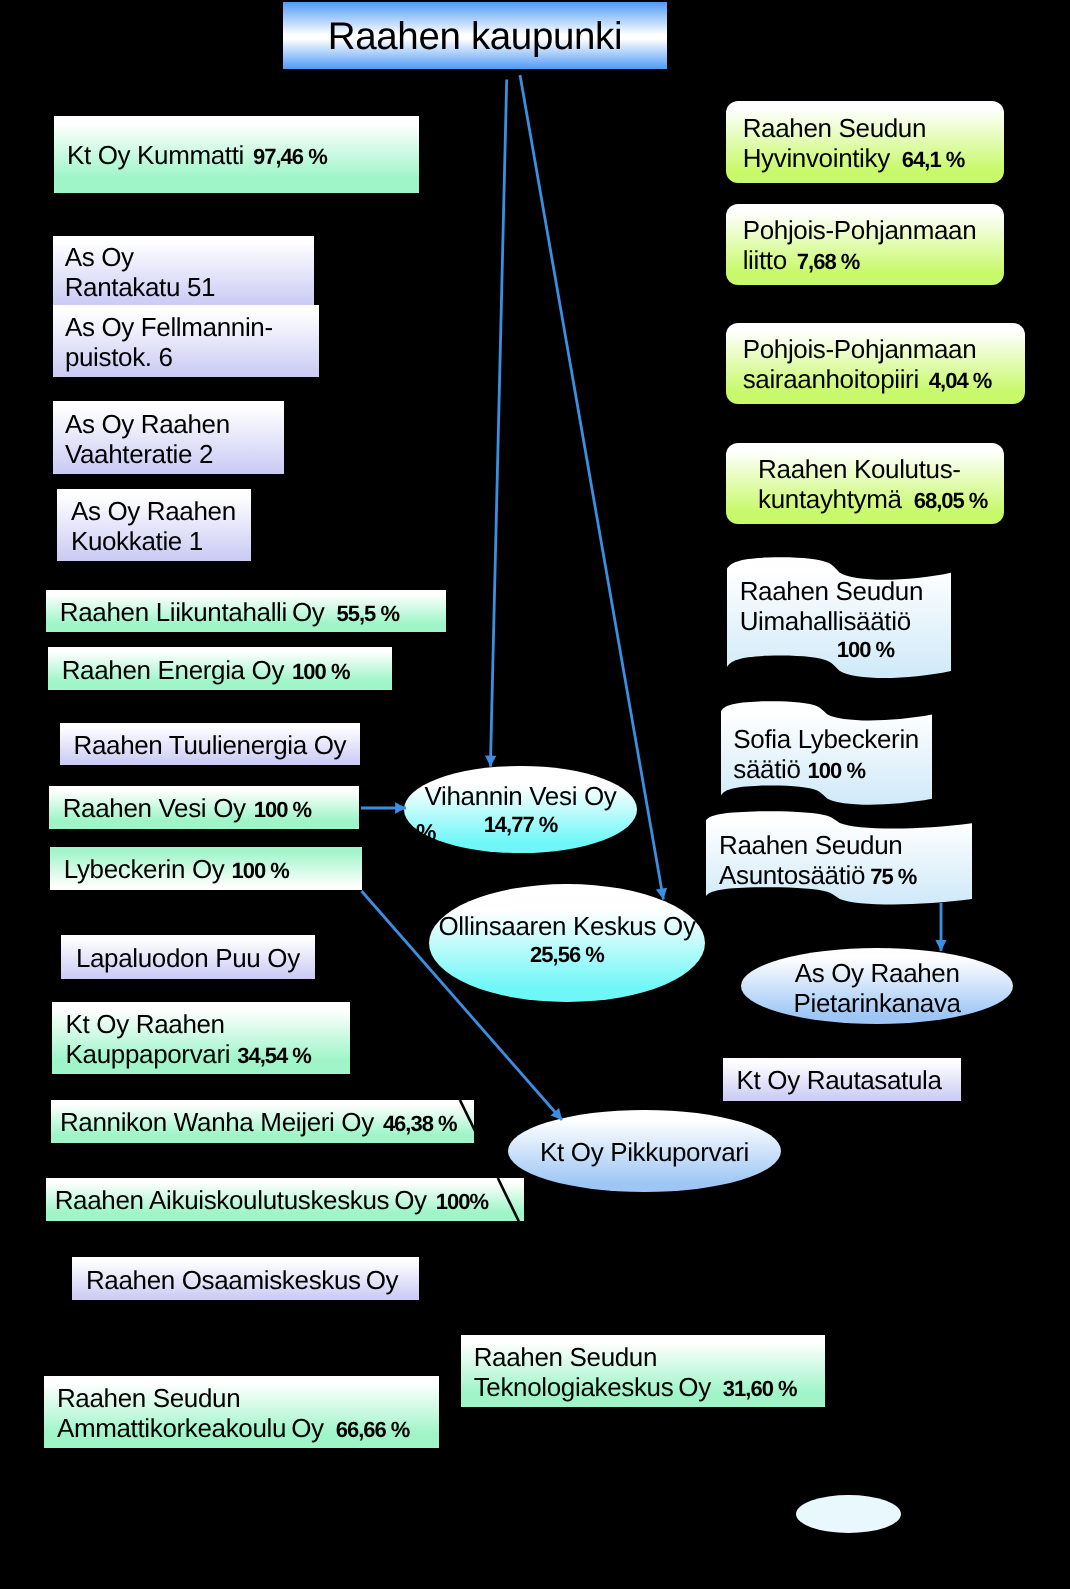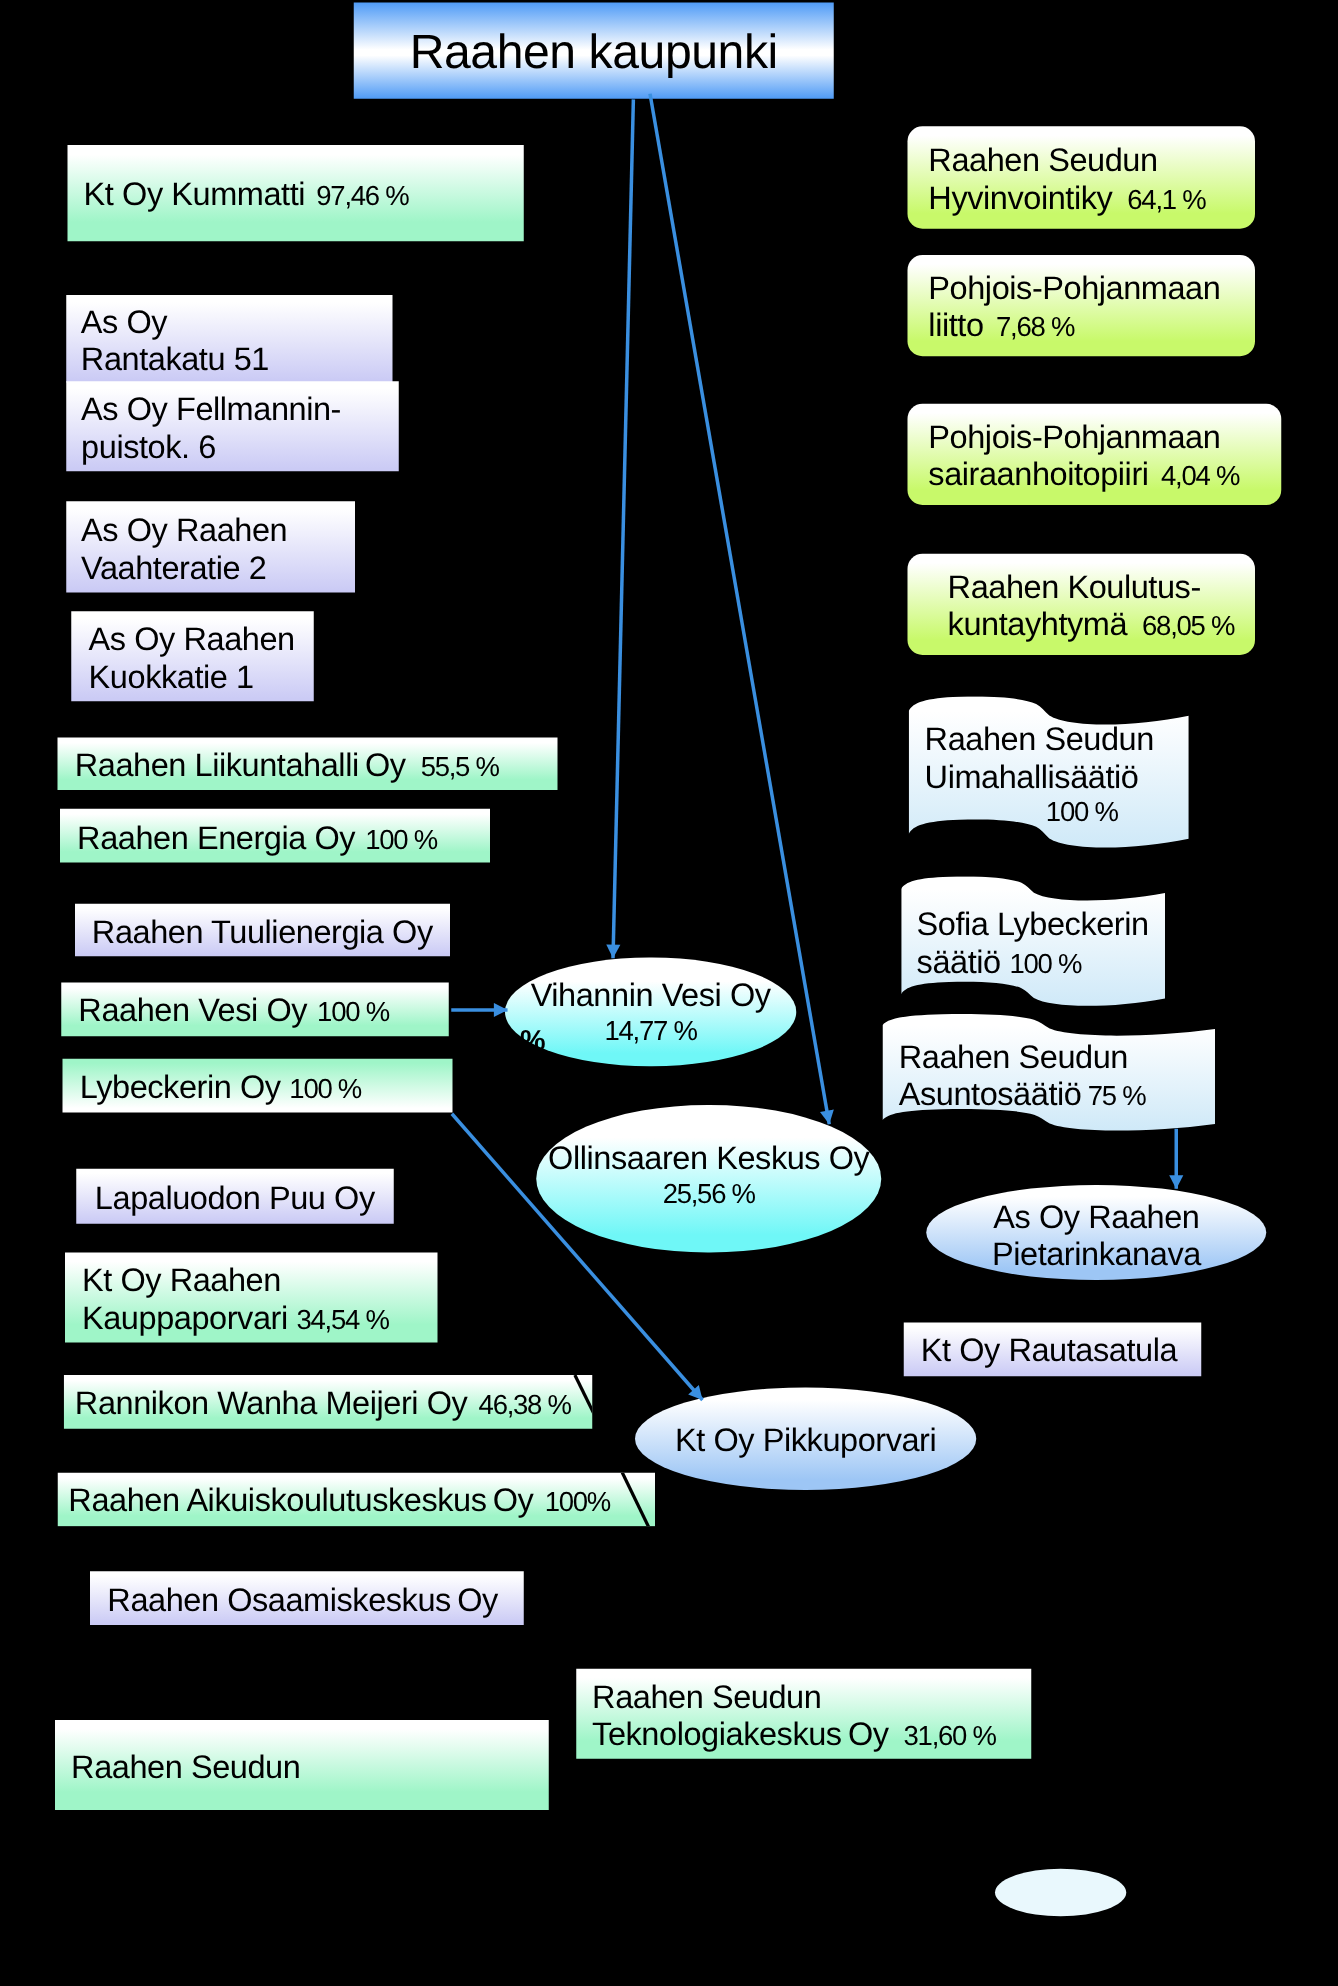--- a/index.html
+++ b/index.html
@@ -6,42 +6,42 @@
   html,body{margin:0;padding:0;background:#000;}
   body{width:1070px;height:1589px;overflow:hidden;
        font-family:"Liberation Sans",sans-serif;letter-spacing:-0.35px;
        -webkit-font-smoothing:antialiased;text-rendering:geometricPrecision;}
   #stage{position:relative;width:1070px;height:1589px;background:#000;overflow:hidden;}
   .node{position:absolute;box-sizing:border-box;}
   .txt{position:absolute;left:0;top:1px;width:100%;height:100%;
        display:flex;flex-direction:column;justify-content:center;
        color:#000;white-space:nowrap;box-sizing:border-box;}
   .ln{line-height:30px;}
-  .b{font-weight:normal;font-size:22px;letter-spacing:-1.0px;line-height:0;text-align:center;}
+  .b{font-weight:bold;font-size:22px;letter-spacing:-1.0px;line-height:0;text-align:center;}
   .sp{display:inline-block;}
   .shp{position:absolute;left:0;top:0;display:block;}
   .r{}
   .rr{border-radius:12px;}
   .el{border-radius:50%;}
   .f-green{background:linear-gradient(to bottom,#ffffff 0%,#ffffff 10%,#9ff5c8 80%,#9ff5c8 100%);}
   .f-greenup{background:linear-gradient(to bottom,#9ff5c8 0%,#9ff5c8 8%,#ffffff 92%,#ffffff 100%);}
   .f-violet{background:linear-gradient(to bottom,#ffffff 0%,#ffffff 8%,#cbcbf5 97%,#cbcbf5 100%);}
   .f-lime{background:linear-gradient(to bottom,#ffffff 0%,#ffffff 9%,#c8f96a 85%,#c8f96a 100%);}
   .f-cyan{background:linear-gradient(to bottom,#ffffff 0%,#ffffff 22%,#6ff7f7 88%,#6ff7f7 100%);}
   .f-steel{background:linear-gradient(to bottom,#ffffff 0%,#ffffff 12%,#9dc6f5 90%,#9dc6f5 100%);}
   .f-paleblue{background:#e9f8fd;}
   .title-box{background:linear-gradient(to bottom,#4f9bf6 0%,#ffffff 49%,#ffffff 55%,#4f9bf6 100%);}
   .stray{position:absolute;color:#000;font-weight:bold;white-space:nowrap;}
   svg.layer{position:absolute;left:0;top:0;width:1070px;height:1589px;pointer-events:none;}
 </style>
 </head>
 <body>
 
 <div id="stage">
-<div class="node title-box" style="left:283px;top:2px;width:384px;height:77px;">
+<div class="node title-box" style="left:283px;top:2px;width:384px;height:67px;">
       <div class="txt" style="font-size:38.5px;text-align:center;line-height:44px;">
         <div class="ln"><span>Raahen kaupunki</span></div>
       </div>
     </div>
 <div class="node r f-green" style="left:54px;top:115.5px;width:365px;height:77.6px;">
       <div class="txt" style="font-size:26px;padding-left:12.9px;">
         <div class="ln" style=""><span class="">Kt Oy Kummatti</span><i class="sp" style="width:9px"></i><span class="b">97,46 %</span></div>
       </div>
     </div>
 <div class="node r f-violet" style="left:52.8px;top:235.9px;width:261.2px;height:70.5px;">
@@ -145,20 +145,21 @@
       </div>
     </div>
 <div class="node r f-violet" style="left:72px;top:1257px;width:347px;height:43px;">
       <div class="txt" style="font-size:26px;padding-left:13.9px;">
         <div class="ln" style=""><span class="">Raahen Osaamiskeskus</span><i class="sp" style="width:5px"></i><span class="">Oy</span></div>
       </div>
     </div>
 <div class="node r f-green" style="left:44px;top:1375.8px;width:395.1px;height:72.1px;">
       <div class="txt" style="font-size:26px;padding-left:12.9px;">
         <div class="ln" style=""><span class="">Raahen Seudun</span></div>
+        <div class="ln" style=""><span class="">Ammattikorkeakoulu</span><i class="sp" style="width:5px"></i><span class="">Oy</span><i class="sp" style="width:12px"></i><span class="b">66,66 %</span></div>
       </div>
     </div>
 <div class="node r f-green" style="left:460.8px;top:1334.9px;width:364.1px;height:72.2px;">
       <div class="txt" style="font-size:26px;padding-left:12.9px;">
         <div class="ln" style=""><span class="">Raahen Seudun</span></div>
         <div class="ln" style=""><span class="">Teknologiakeskus</span><i class="sp" style="width:5px"></i><span class="">Oy</span><i class="sp" style="width:12px"></i><span class="b">31,60 %</span></div>
       </div>
     </div>
 <div class="node r f-violet" style="left:722.8px;top:1057.9px;width:238.5px;height:43.1px;">
       <div class="txt" style="font-size:26px;padding-left:13.8px;">

